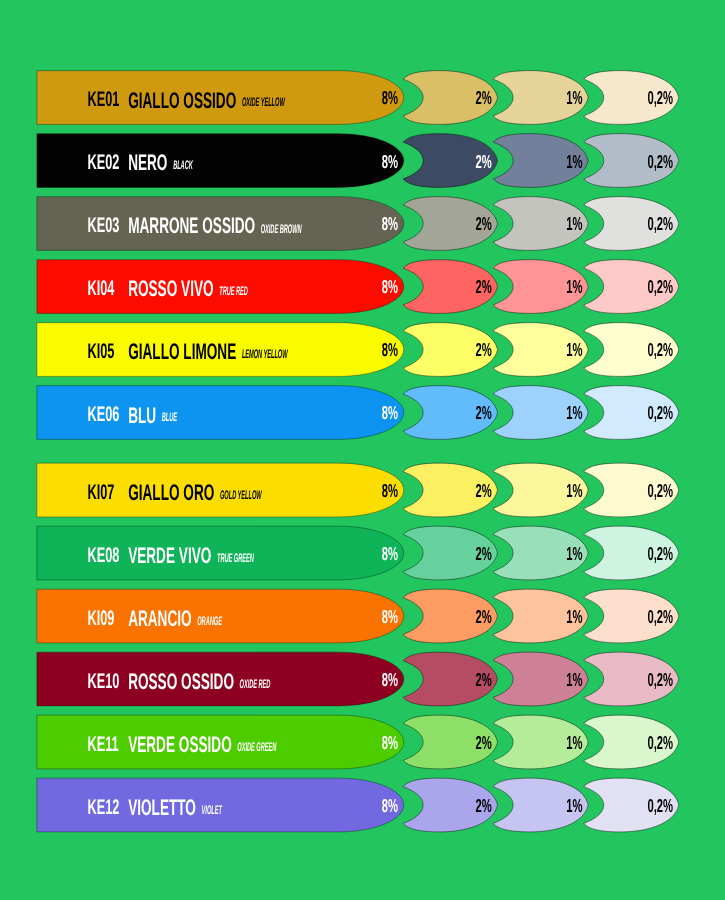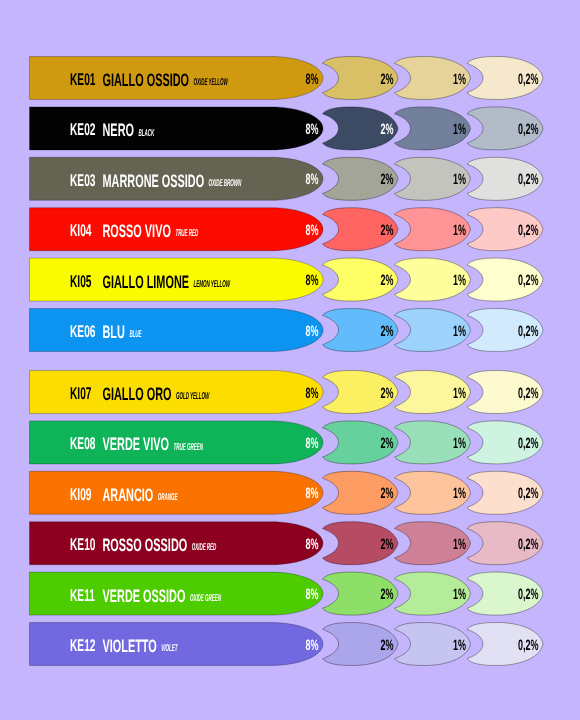--- a/index.html
+++ b/index.html
@@ -1,17 +1,17 @@
 <!DOCTYPE html>
 <html><head>
 <meta charset="utf-8">
 <style>
 html,body{margin:0;padding:0;background:#ffffff;}
 body{width:580px;height:720px;font-family:"Liberation Sans",sans-serif;overflow:hidden;}
-.sheet{position:relative;width:580px;height:720px;background:#c4b5fd;}
+.sheet{position:relative;width:580px;height:720px;background:#22c55e;}
 svg.board{position:absolute;left:0;top:0;width:580px;height:720px;display:block;shape-rendering:geometricPrecision;}
 svg text{-webkit-font-smoothing:antialiased;-moz-osx-font-smoothing:grayscale;text-rendering:geometricPrecision;font-family:"Liberation Sans",sans-serif;font-weight:bold;}
 text.code{font-size:17px;}
 text.name{font-size:18px;}
 text.tr{font-size:10px;font-style:italic;letter-spacing:-0.1px;}
 text.pct{font-size:15px;text-anchor:end;}
 path.swatch{stroke:rgba(0,0,0,0.32);stroke-width:0.8;}
 path.oval{stroke:rgba(0,0,0,0.42);stroke-width:0.8;}
 </style>
 </head>

